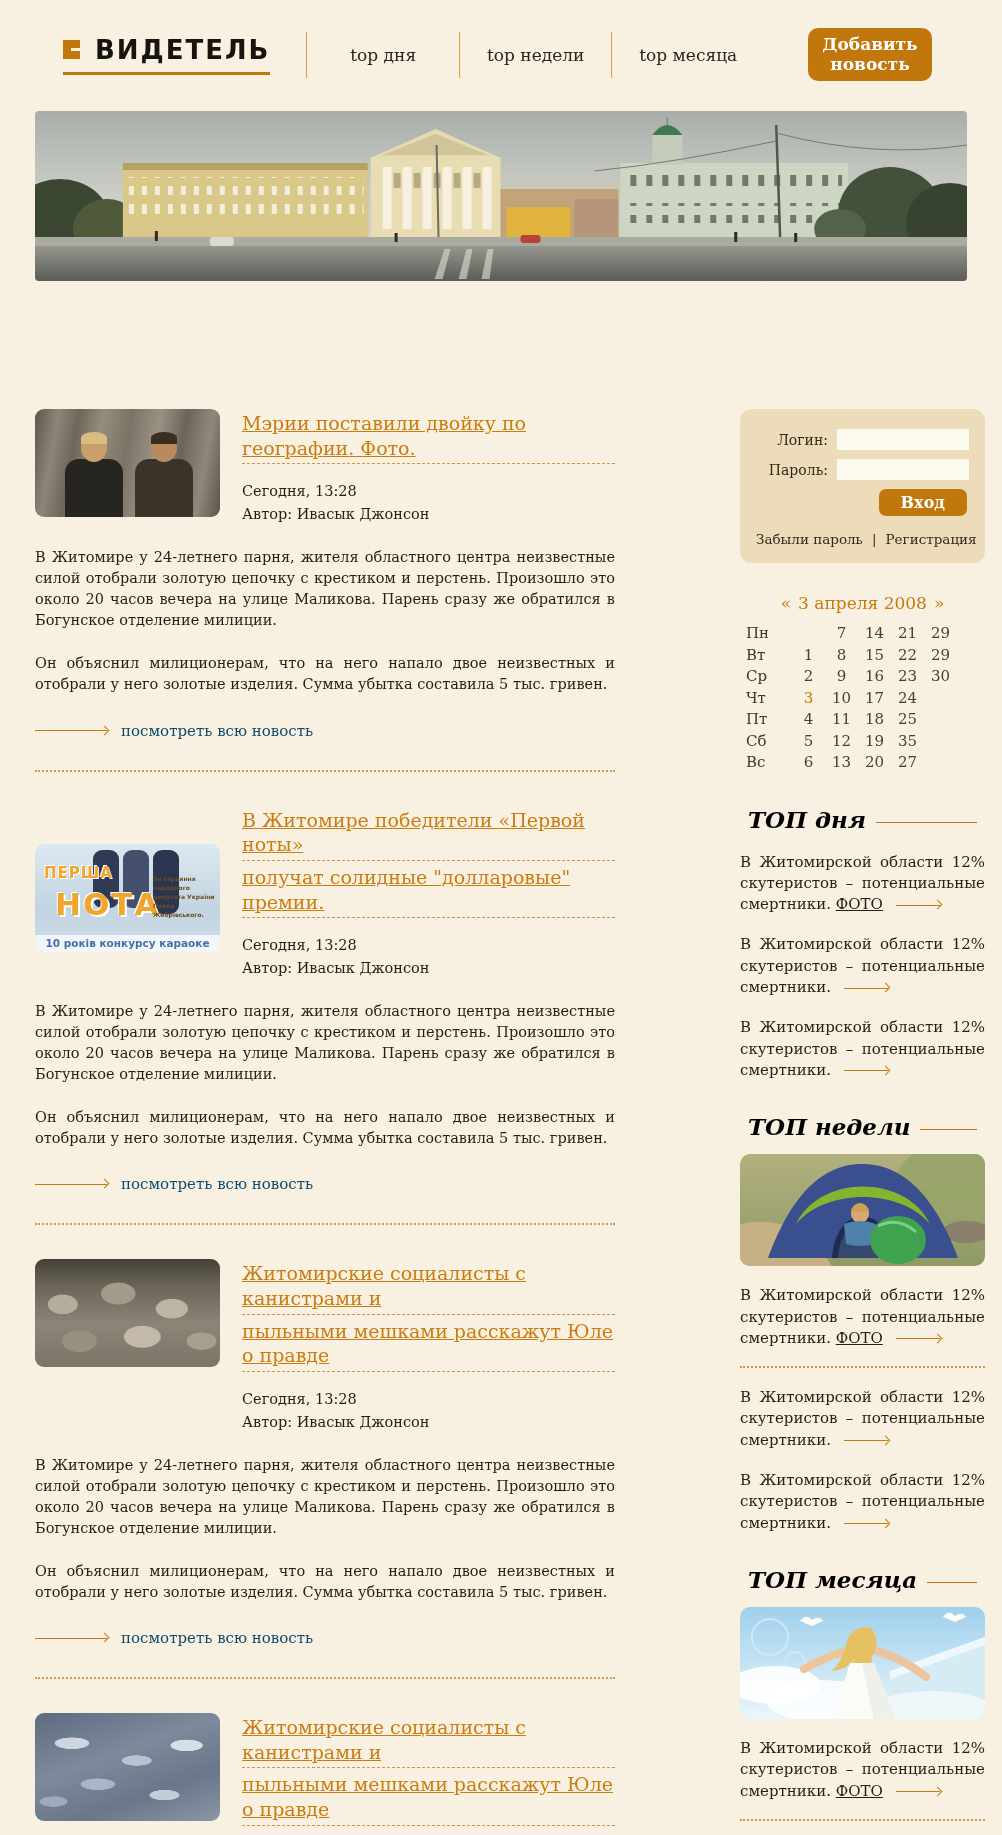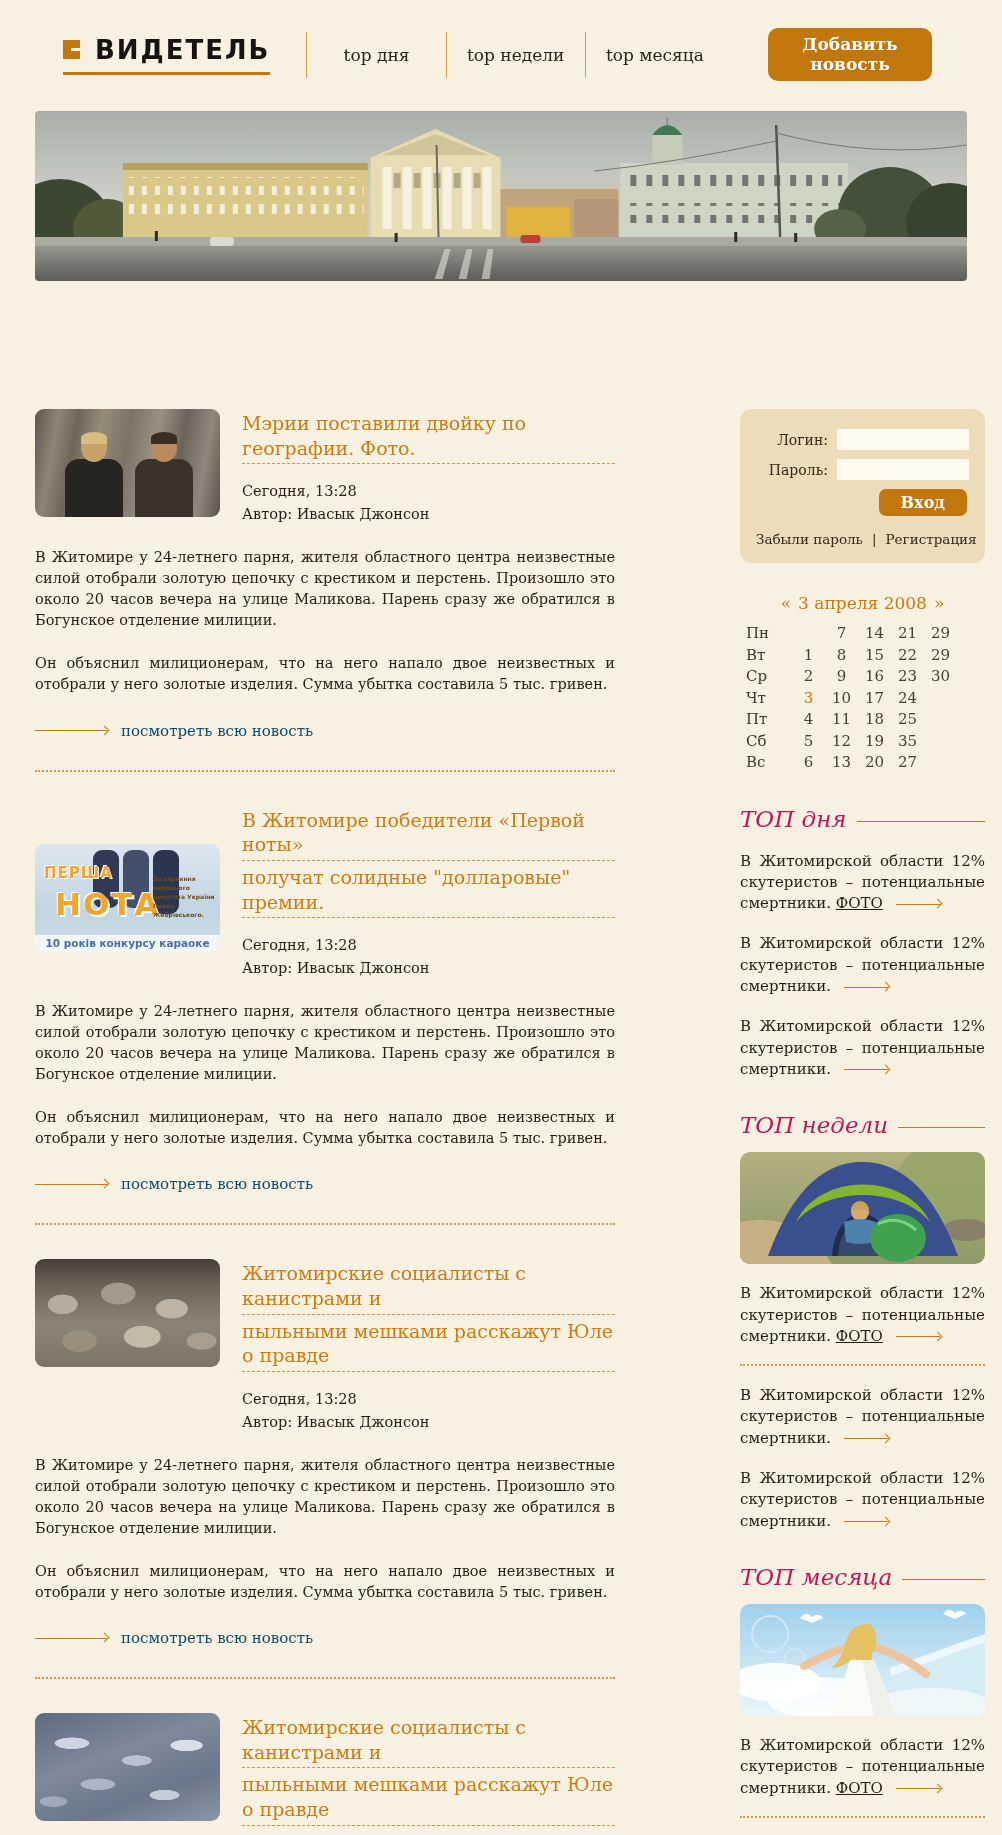--- a/index.html
+++ b/index.html
@@ -6,37 +6,37 @@
   body { margin:0; background:#f8f1e1; font-family:"DejaVu Serif", serif; color:#241f15; }
   .page { width:1002px; margin:0 auto; min-height:1835px; padding-bottom:30px; }
 
   
   header { display:flex; align-items:center; padding:28px 70px 18px 63px; }
   .logo { display:inline-flex; align-items:center; gap:15px; border-bottom:3px solid #c1770c; padding-bottom:7px; text-decoration:none; cursor:pointer; }
   .logo-c { width:17px; height:19px; border:8px solid #c1770c; border-right:none; display:inline-block; }
   .logo-text { font-family:"DejaVu Sans", sans-serif; font-weight:bold; font-size:26px; letter-spacing:2px; color:#17140f; text-transform:uppercase; }
   .nav { flex:1; display:flex; margin:0 44px 0 36px; height:46px; }
   .nav-item { flex:1; display:flex; align-items:center; justify-content:center; border-left:1px solid #d9a14a; font-size:17px; color:#2a251c; text-decoration:none; cursor:pointer; }
-  .add-news { background:#c1770c; color:#fff; border:none; border-radius:10px; padding:7px 14px; font-family:"DejaVu Serif", serif; font-weight:bold; font-size:17px; line-height:1.15; display:flex; flex-direction:column; align-items:center; cursor:pointer; width:164px; }
+  .add-news { background:#c1770c; color:#fff; border:none; border-radius:10px; padding:7px 14px; font-family:"DejaVu Serif", serif; font-weight:bold; font-size:17px; line-height:1.15; display:flex; flex-direction:column; align-items:center; cursor:pointer; width:124px; }
 
   
   .panorama { margin:12px 35px 0; height:170px; border-radius:4px; overflow:hidden; }
   .panorama svg { display:block; width:100%; height:100%; }
 
   
   .content { display:flex; margin-top:128px; padding:0 12px 0 35px; }
   .main-col { width:580px; }
   .sidebar { width:245px; margin-left:125px; }
 
   
   .article-head { display:flex; }
   .thumb { width:185px; height:108px; border-radius:9px; overflow:hidden; position:relative; flex:none; display:block; cursor:pointer; }
   .article-info { margin-left:22px; padding-top:2px; }
   .article-title { text-decoration:none; cursor:pointer; }
-  .t-line { display:table; color:#ca7c10; font-size:19px; line-height:1.3; border-bottom:1px dashed #d29544; padding-bottom:3px; margin-bottom:4px; }
+  .t-line { display:table; color:#ca7c10; font-size:19px; line-height:1.3; border-bottom:1px dashed #d29544; padding-bottom:3px; margin-bottom:4px;text-decoration:underline; }
   .t-line:empty { display:none; }
   .meta { margin-top:16px; font-size:14.5px; line-height:1.55; }
   .body-p { text-align:justify; font-size:14.5px; line-height:1.45; margin:22px 0 0; }
   .read-more { display:inline-flex; align-items:center; margin-top:26px; color:#0c4a6e; font-size:15px; text-decoration:none; cursor:pointer; }
   .arrow { display:inline-block; position:relative; height:1px; background:#c77b0e; width:46px; vertical-align:middle; }
   .arrow::after { content:""; position:absolute; right:-1px; top:-3.5px; width:6px; height:6px; border-top:1px solid #c77b0e; border-right:1px solid #c77b0e; transform:rotate(45deg); }
   .arrow-long { width:72px; margin-right:14px; }
   .sep { border-bottom:2px dotted #d09a4a; margin:30px 0 34px; }
 
   
@@ -91,21 +91,21 @@
   .cal-header { text-align:center; color:#c9790d; font-size:17px; }
   .cal-prev, .cal-next { color:#c9790d; text-decoration:none; margin:0 7px; cursor:pointer; }
   .cal-grid { margin-top:10px; padding-left:6px; }
   .cal-row { display:flex; line-height:21.5px; font-size:15px; color:#3c362c; }
   .cal-day { width:46px; }
   .cal-cell { width:33px; text-align:center; color:#474134; text-decoration:none; cursor:pointer; }
   .cal-cell:empty { cursor:default; }
   .cal-cell.today { color:#c9790d; }
 
   .side-section { margin-top:32px; }
-  .side-heading { display:flex; align-items:baseline; color:#be185d; font-size:23px; font-style:italic; font-weight:normal; margin:0; }
+  .side-heading { display:flex; align-items:baseline; color:#000000; font-size:23px; font-style:italic; font-weight:bold; margin:8px; }
   .h-line { flex:1; border-bottom:1px solid #c9790d; margin-left:10px; transform:translateY(-5px); }
   .side-img { width:245px; height:112px; border-radius:10px; overflow:hidden; margin-top:14px; display:block; cursor:pointer; }
   .side-img svg { display:block; width:100%; height:100%; }
   .side-item { margin-top:19px; font-size:15px; line-height:1.42; text-align:justify; }
   .photo-link { color:#241f15; text-decoration:underline; cursor:pointer; }
   .photo-link:empty { display:none; }
   .item-more { text-decoration:none; cursor:pointer; }
   .side-item .arrow { width:44px; margin-left:8px; }
   .side-sep { border-bottom:2px dotted #d09a4a; margin:17px 0 0; }
 </style>

